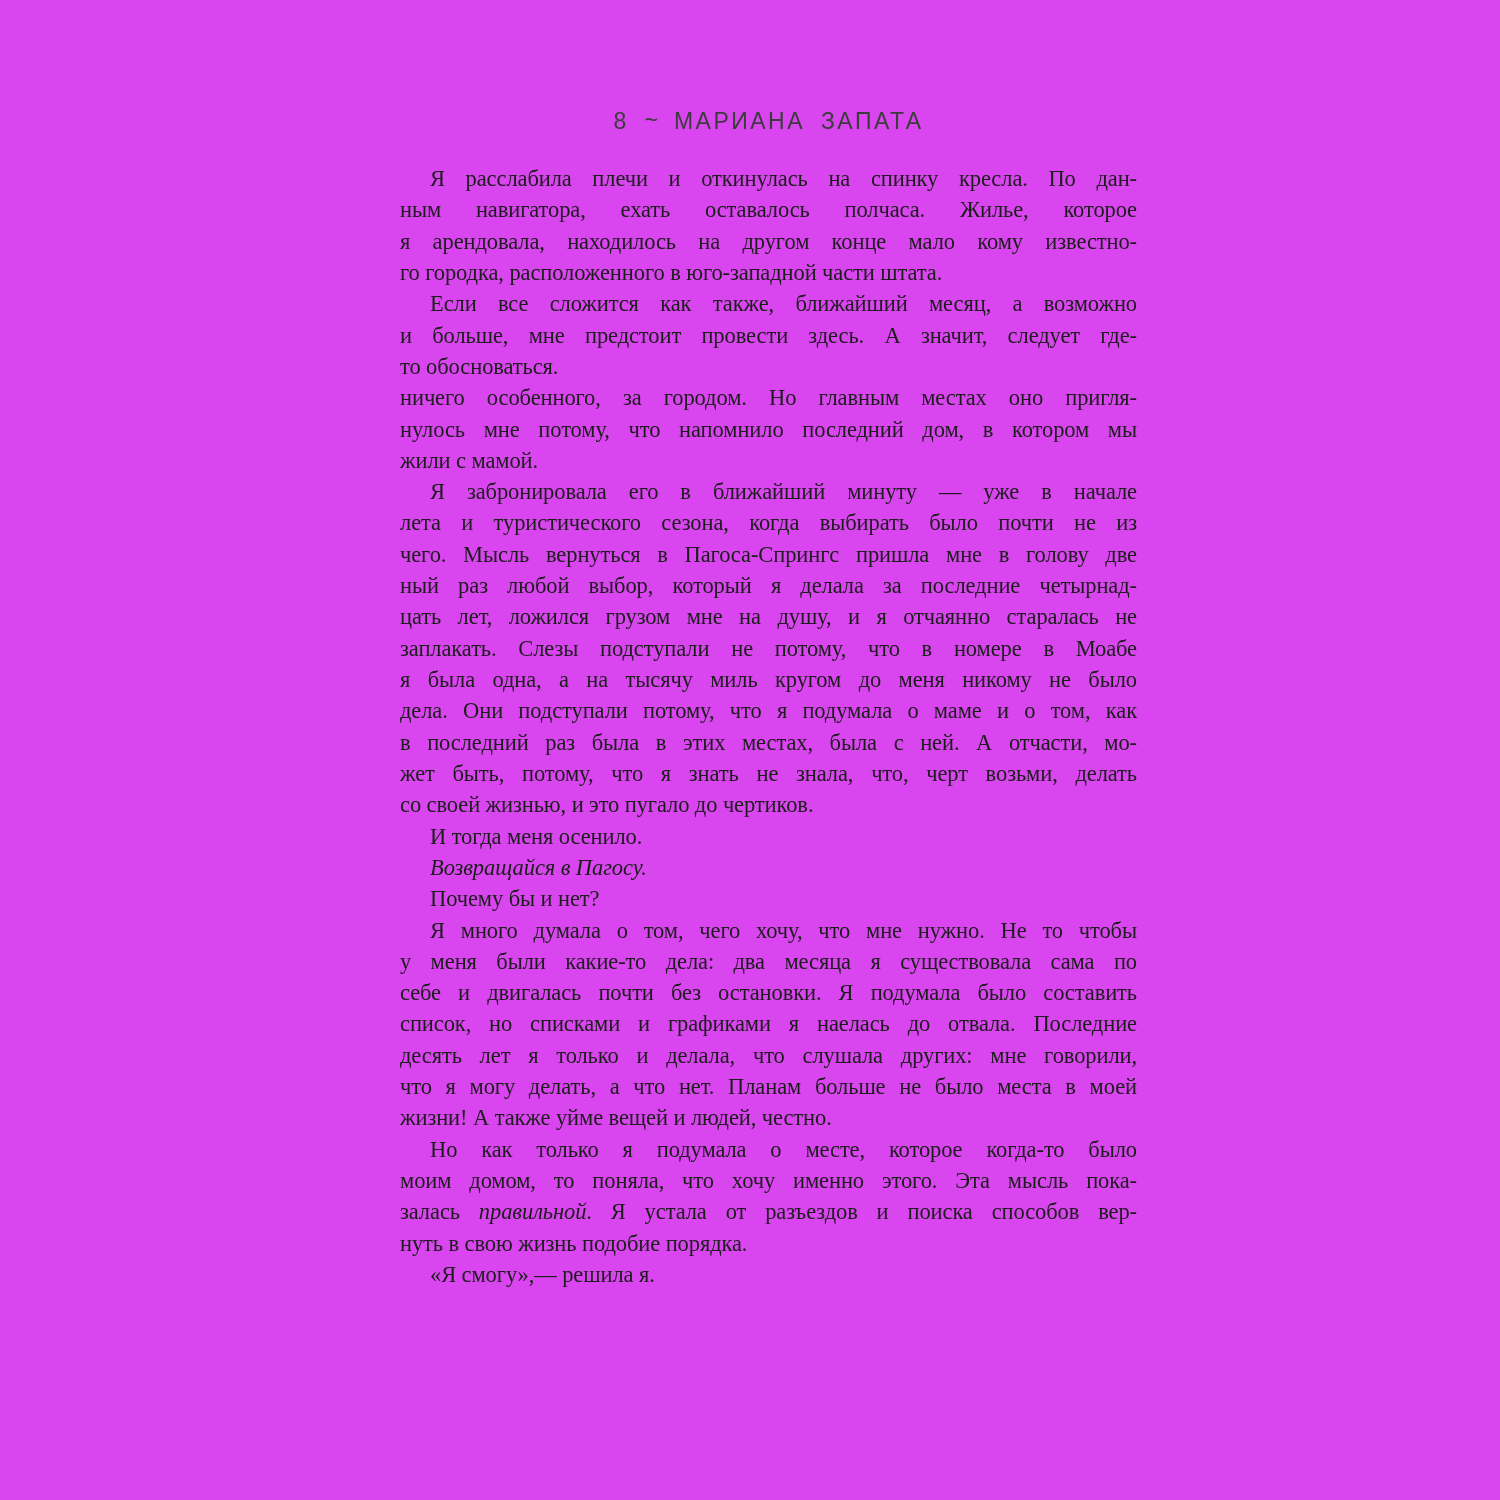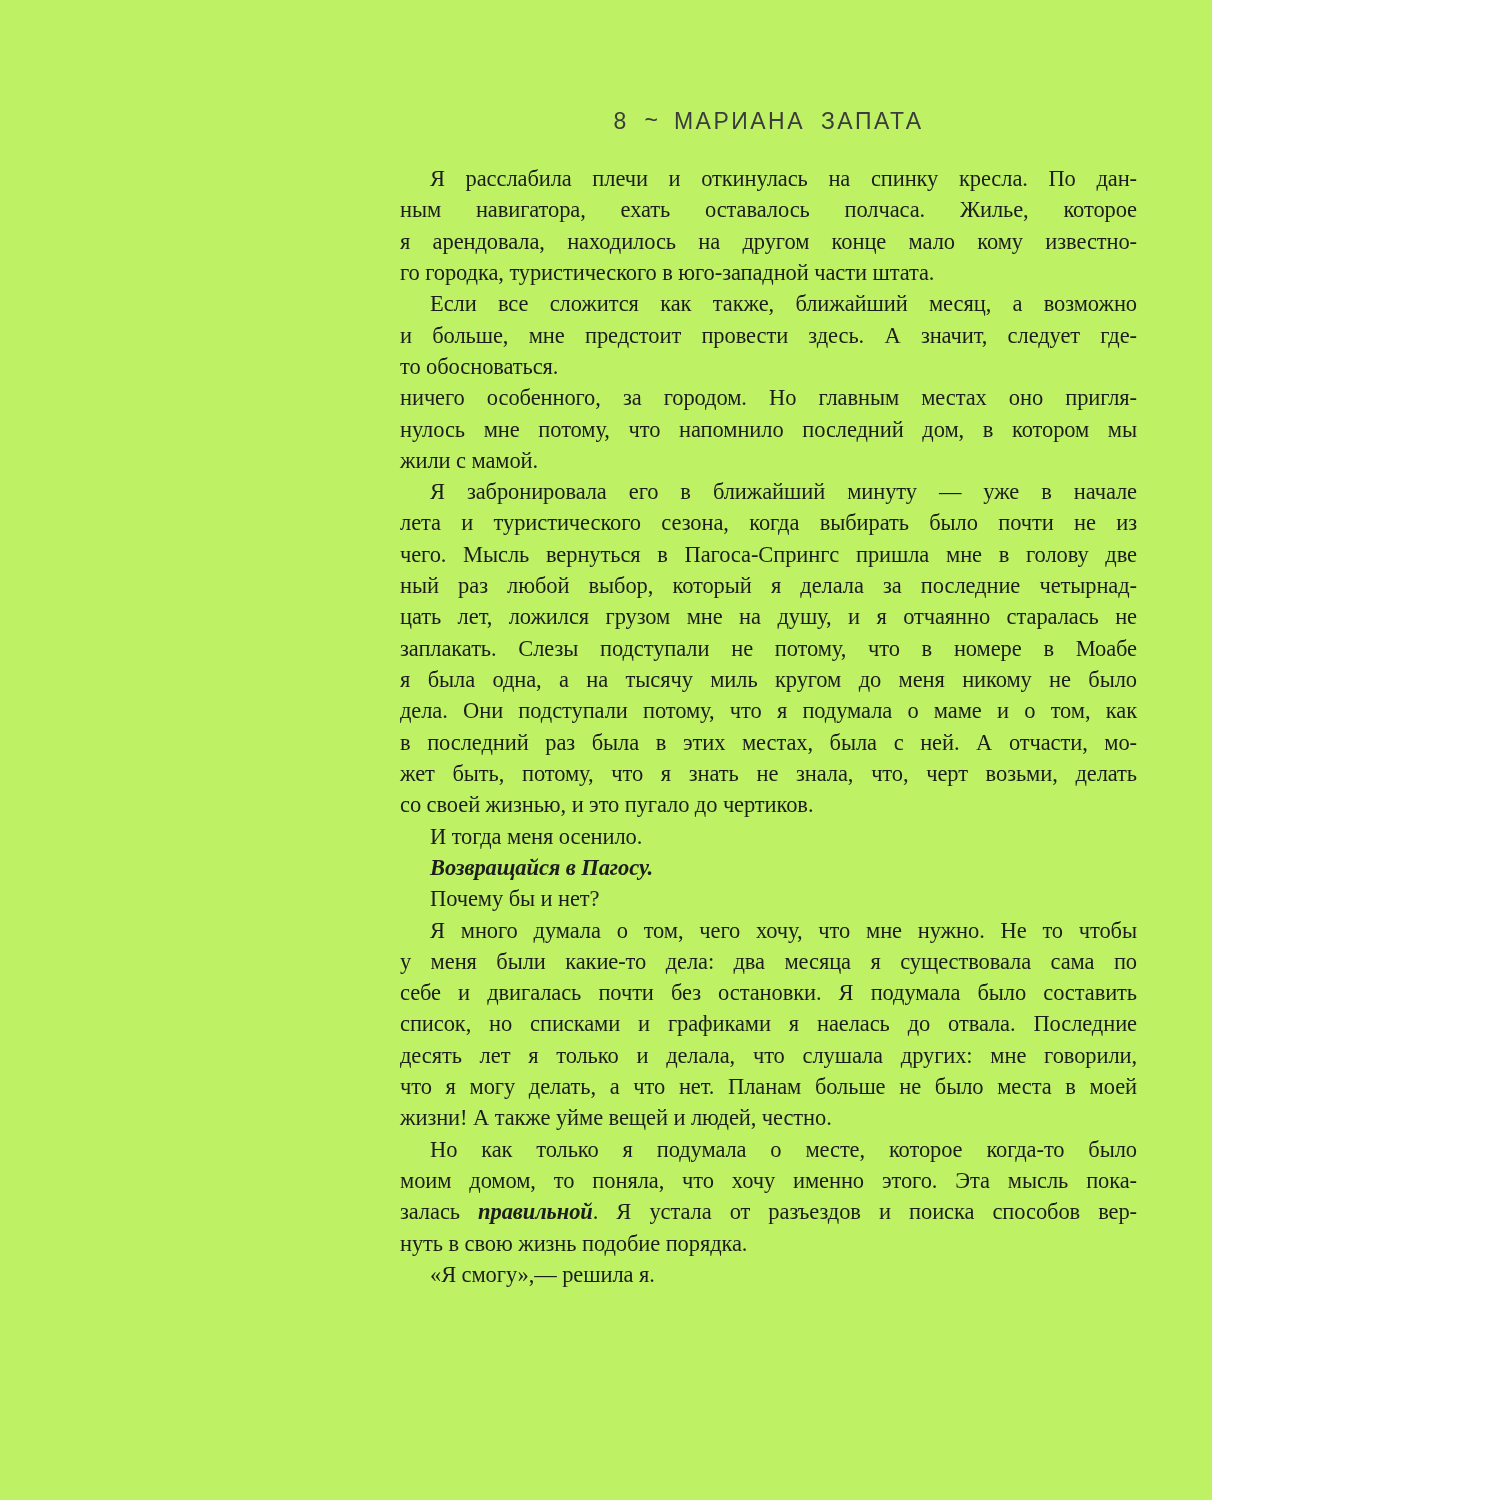--- a/index.html
+++ b/index.html
@@ -2,23 +2,23 @@
 <html><head>
 <meta charset="utf-8">
 <style>
   html, body {
     margin: 0;
     padding: 0;
     background: #ffffff;
   }
   .book-page {
     position: relative;
-    width: 1212px;
+    width: 1500px;
     height: 1500px;
-    background: #bef264;
+    background: #d946ef;
     overflow: hidden;
   }
   .running-head {
     position: absolute;
     top: 108px;
     left: 400px;
     width: 737px;
     text-align: center;
     font-family: "Liberation Sans", "DejaVu Sans", sans-serif;
     font-size: 23px;
@@ -49,39 +49,39 @@
     text-align: justify;
     text-align-last: justify;
   }
   .line.last {
     text-align: justify;
     text-align-last: left;
   }
   .line.first {
     text-indent: 30px;
   }
-  .line em { font-style: italic; font-weight: bold; }
+  .line em { font-style: italic; }
 </style>
 </head>
 <body>
 
 <div class="book-page">
 
   <div class="running-head">
     <span>8</span>
     <span class="sep">~</span>
     <span>МАРИАНА ЗАПАТА</span>
   </div>
 
   <div class="page-body">
       <div class="paragraph">
         <div class="line first"><span>Я расслабила плечи и откинулась на спинку кресла. По дан-</span></div>
         <div class="line"><span>ным навигатора, ехать оставалось полчаса. Жилье, которое</span></div>
         <div class="line"><span>я арендовала, находилось на другом конце мало кому известно-</span></div>
-        <div class="line last"><span>го городка, туристического в юго-западной части штата.</span></div>
+        <div class="line last"><span>го городка, расположенного в юго-западной части штата.</span></div>
       </div>
       <div class="paragraph">
         <div class="line first"><span>Если все сложится как также, ближайший месяц, а возможно</span></div>
         <div class="line"><span>и больше, мне предстоит провести здесь. А значит, следует где-</span></div>
         <div class="line last"><span>то обосноваться.</span></div>
       </div>
       <div class="paragraph">
         <div class="line"><span>ничего особенного, за городом. Но главным местах оно пригля-</span></div>
         <div class="line"><span>нулось мне потому, что напомнило последний дом, в котором мы</span></div>
         <div class="line last"><span>жили с мамой.</span></div>

